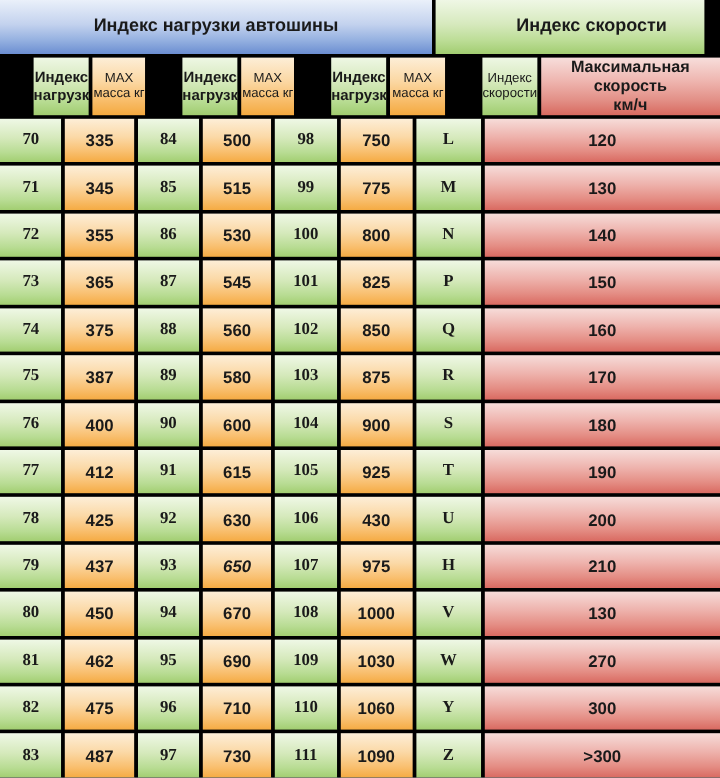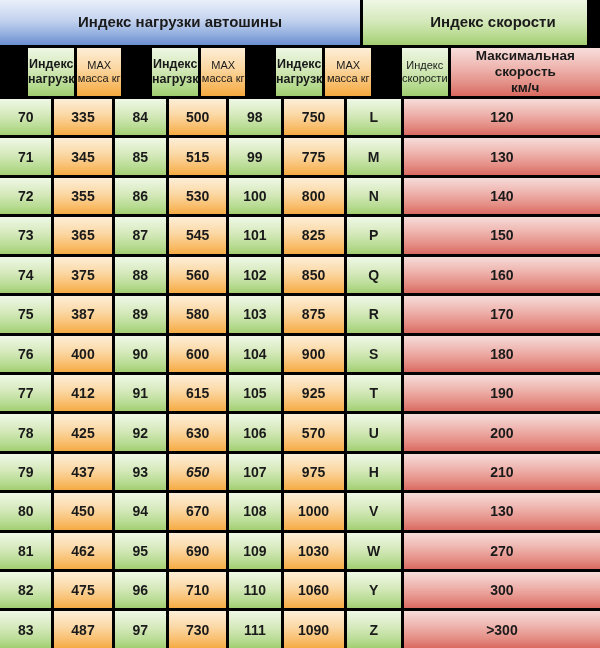--- a/index.html
+++ b/index.html
@@ -78,20 +78,21 @@
   .row:last-child { border-bottom: none; }
   .cell {
     display: flex; align-items: center; justify-content: center;
     font-size: 14px; font-weight: bold; color: #1a1a1a;
     border-right: 3px solid #000;
     text-align: center;
   }
   .cell:last-child { border-right: none; }
   .cell.green {
     background: linear-gradient(to bottom, #eff8e6 0%, #d5e9bb 45%, #b8dc93 78%, #a2ce71 100%);
+    font-family: Liberation Serif, serif;
   }
   .cell.orange {
     background: linear-gradient(to bottom, #fdeed7 0%, #fbd9a7 42%, #f9c071 75%, #f5ab43 100%);
   }
   .cell.red {
     background: linear-gradient(to bottom, #f6dcd9 0%, #eeb2ac 42%, #e48d84 75%, #d96a61 100%);
   }
   .cell.italic { font-style: italic; }
 
   
@@ -229,21 +230,21 @@
         <div class="cell orange c6">925</div>
         <div class="cell green c7">T</div>
         <div class="cell red c8">190</div>
       </div>
       <div class="row">
         <div class="cell green c1">78</div>
         <div class="cell orange c2">425</div>
         <div class="cell green c3">92</div>
         <div class="cell orange c4">630</div>
         <div class="cell green c5">106</div>
-        <div class="cell orange c6">570</div>
+        <div class="cell orange c6">430</div>
         <div class="cell green c7">U</div>
         <div class="cell red c8">200</div>
       </div>
       <div class="row">
         <div class="cell green c1">79</div>
         <div class="cell orange c2">437</div>
         <div class="cell green c3">93</div>
         <div class="cell orange c4 italic">650</div>
         <div class="cell green c5">107</div>
         <div class="cell orange c6">975</div>

